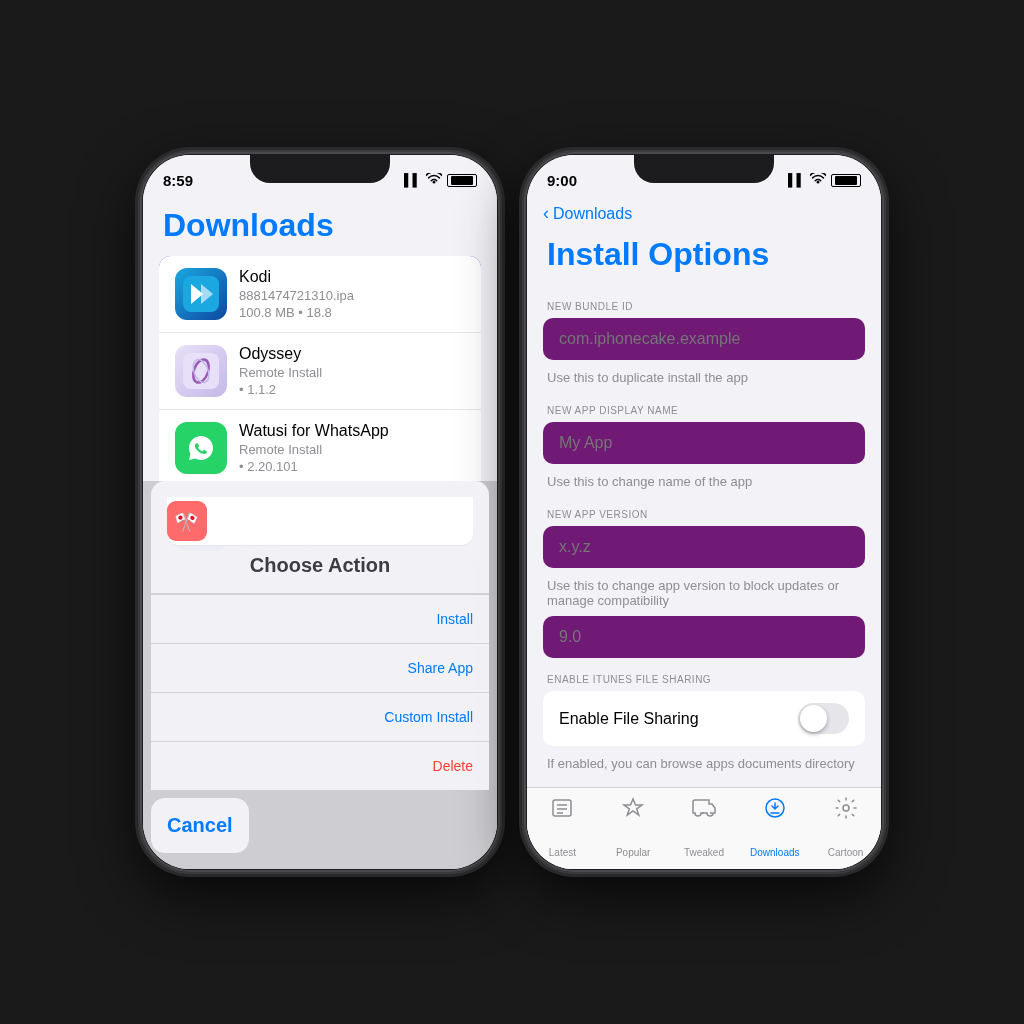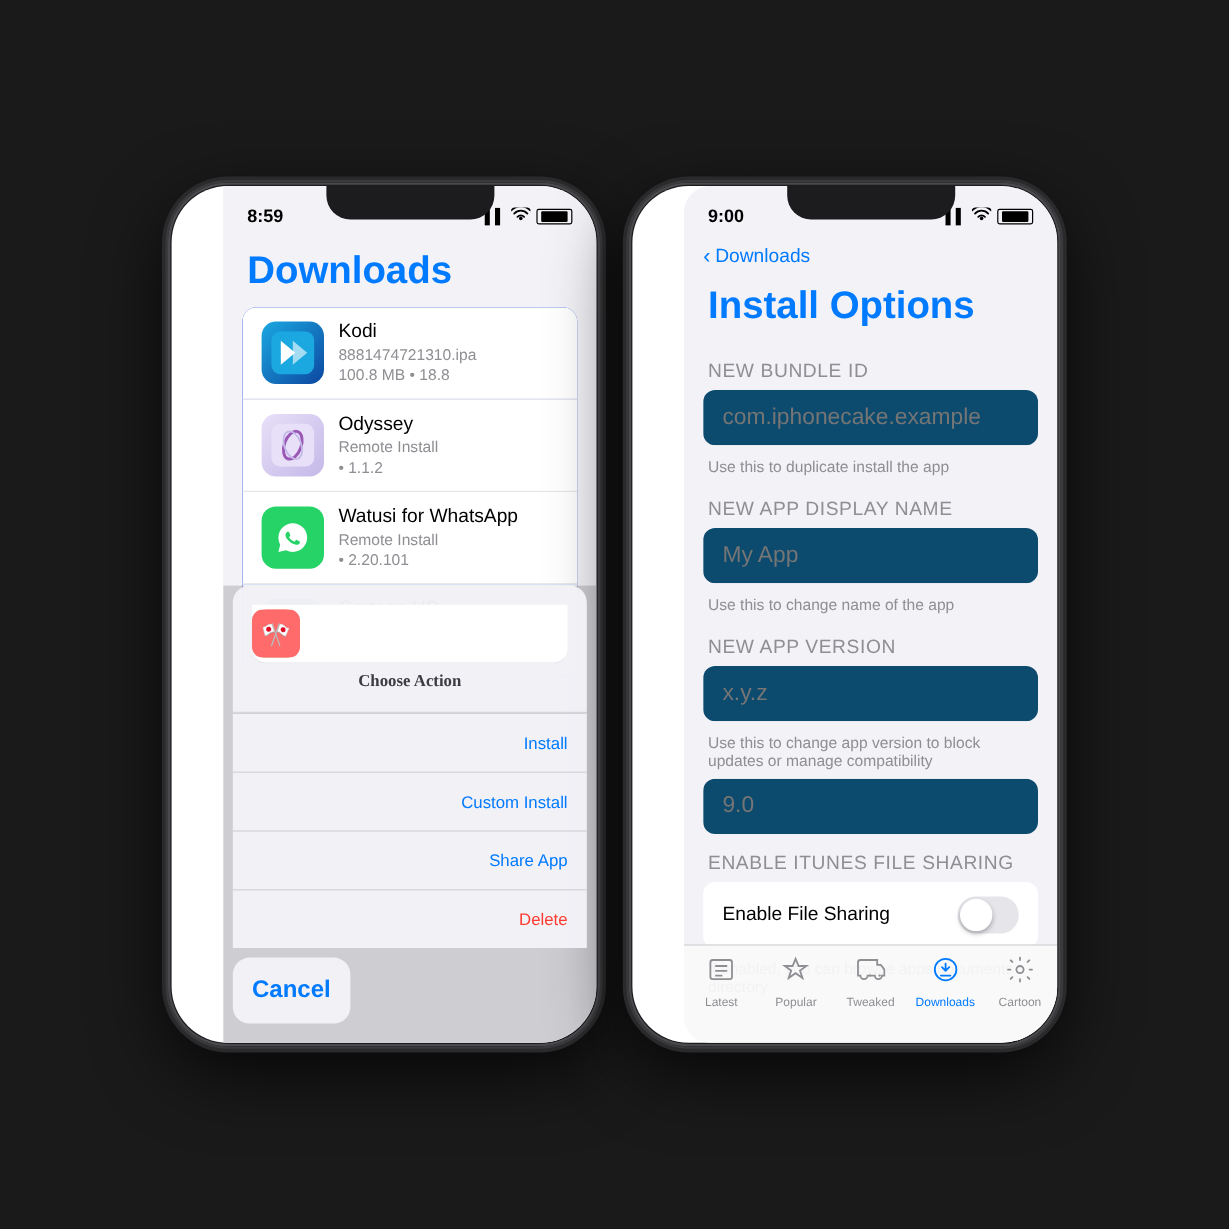--- a/index.html
+++ b/index.html
@@ -27,21 +27,20 @@
       position: relative;
       box-shadow: 0 0 0 2px #3a3a3c, 0 0 0 5px #2a2a2c, inset 0 0 0 2px #4a4a4e, 0 20px 60px rgba(0,0,0,0.8);
       overflow: hidden;
     }
     .phone-inner {
       position: absolute;
       top: 3px; left: 3px; right: 3px; bottom: 3px;
       background: #fff;
       border-radius: 47px;
       overflow: hidden;
-      padding-left: 43px;
     }
     .screen {
       width: 100%;
       height: 100%;
       background: #f2f2f7;
       overflow: hidden;
       position: relative;
     }
     
     .notch {
@@ -136,24 +135,23 @@
     }
     .action-sheet-header {
       background: rgba(242,242,247,0.97);
       margin: 0 8px;
       border-radius: 14px 14px 0 0;
       padding: 16px;
       text-align: center;
       border-bottom: 1px solid #d1d1d6;
     }
     .action-sheet-title {
-      font-size: 14px;
+      font-size: 20px;
       font-weight: 600;
       color: #3c3c43;
-      font-family: Liberation Serif, serif;
     }
     .action-sheet-subtitle {
       font-size: 13px;
       color: #8e8e93;
       margin-top: 4px;
     }
     .action-sheet-actions {
       background: rgba(242,242,247,0.97);
       margin: 0 8px;
     }
@@ -209,41 +207,41 @@
       font-size: 32px;
       font-weight: 700;
       color: #007aff;
       padding: 4px 20px 16px;
     }
     .settings-content {
       overflow-y: hidden;
       flex: 1;
     }
     .settings-section-header {
-      font-size: 16px;
+      font-size: 10px;
       font-weight: 400;
       color: #8e8e93;
       text-transform: uppercase;
       letter-spacing: 0.5px;
       padding: 12px 20px 6px;
     }
     .settings-input-container {
       background: #fff;
       margin: 0 16px 4px;
       border-radius: 10px;
       overflow: hidden;
     }
     .settings-input {
       width: 100%;
       padding: 12px 16px;
-      font-size: 19px;
+      font-size: 16px;
       color: #c7c7cc;
       border: none;
       outline: none;
-      background: #0c4a6e;
+      background: #701a75;
     }
     .settings-description {
       font-size: 13px;
       color: #8e8e93;
       padding: 6px 20px 8px;
     }
     .toggle-row {
       display: flex;
       align-items: center;
       justify-content: space-between;
@@ -285,21 +283,21 @@
       border-top: 1px solid #d1d1d6;
       display: flex;
       align-items: flex-start;
       padding-top: 8px;
     }
     .tab-item {
       flex: 1;
       display: flex;
       flex-direction: column;
       align-items: center;
-      gap: 4px;
+      gap: 21px;
       cursor: pointer;
     }
     .tab-icon {
       font-size: 22px;
       color: #8e8e93;
     }
     .tab-icon.active { color: #007aff; }
     .tab-label {
       font-size: 10px;
       color: #8e8e93;
@@ -407,22 +405,22 @@
                 <svg width="40" height="40" viewBox="0 0 40 40">
                   <rect width="40" height="40" rx="9" fill="#ff6b6b"></rect>
                   <text x="20" y="28" text-anchor="middle" font-size="20" fill="white">🎌</text>
                 </svg>
               </div>
             </div>
             <div class="action-sheet-title">Choose Action</div>
           </div>
           <div class="action-sheet-actions">
             <button class="action-sheet-btn">Install</button>
+            <button class="action-sheet-btn">Share App</button>
             <button class="action-sheet-btn">Custom Install</button>
-            <button class="action-sheet-btn">Share App</button>
             <button class="action-sheet-btn destructive">Delete</button>
           </div>
           <button class="action-sheet-cancel">Cancel</button>
         </div>
 
       </div>
     </div>
   </div>
 
   <div class="phone">

